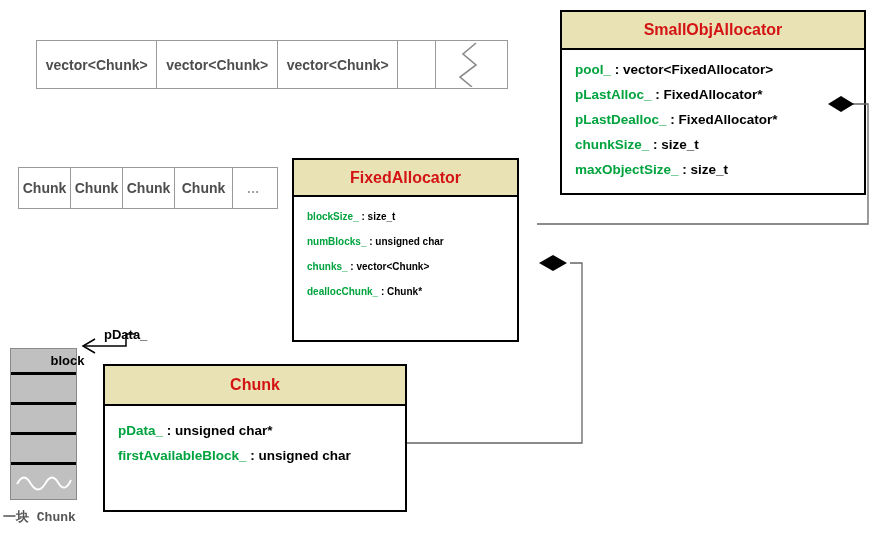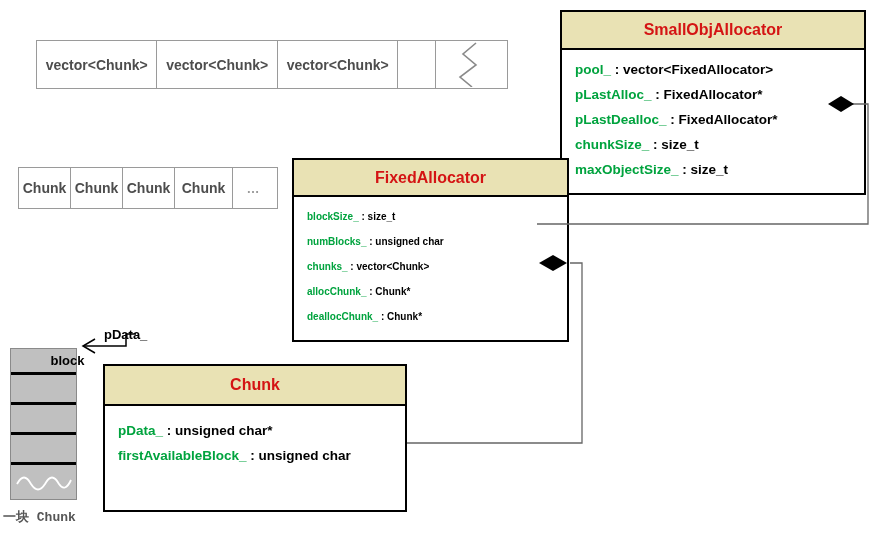--- a/index.html
+++ b/index.html
@@ -169,34 +169,31 @@
       </div>
       <div class="member">
         <span class="mname">chunkSize_</span><span> : </span><span>size_t</span>
       </div>
       <div class="member">
         <span class="mname">maxObjectSize_</span><span> : </span><span>size_t</span>
       </div>
     </div>
   </div>
 
-  <div class="uml-box" style="left:292px; top:158px; width:277px; height:184px;">
+  <div class="uml-box" style="left:292px; top:158px; width:227px; height:184px;">
     <div class="uml-header" style="height:37px; font-size:16px;">FixedAllocator</div>
     <div class="uml-body" style="font-size:10px; line-height:25px;">
       <div class="member">
         <span class="mname">blockSize_</span><span> : </span><span>size_t</span>
       </div>
       <div class="member">
         <span class="mname">numBlocks_</span><span> : </span><span>unsigned char</span>
       </div>
       <div class="member">
         <span class="mname">chunks_</span><span> : </span><span>vector&lt;Chunk&gt;</span>
-      </div>
-      <div class="member">
-        <span class="mname">allocChunk_</span><span> : </span><span>Chunk*</span>
       </div>
       <div class="member">
         <span class="mname">deallocChunk_</span><span> : </span><span>Chunk*</span>
       </div>
     </div>
   </div>
 
   <div class="uml-box" style="left:103px; top:364px; width:304px; height:148px;">
     <div class="uml-header" style="height:40px; font-size:16px;">Chunk</div>
     <div class="uml-body" style="font-size:13.5px; line-height:25px; padding-top:12px;">

